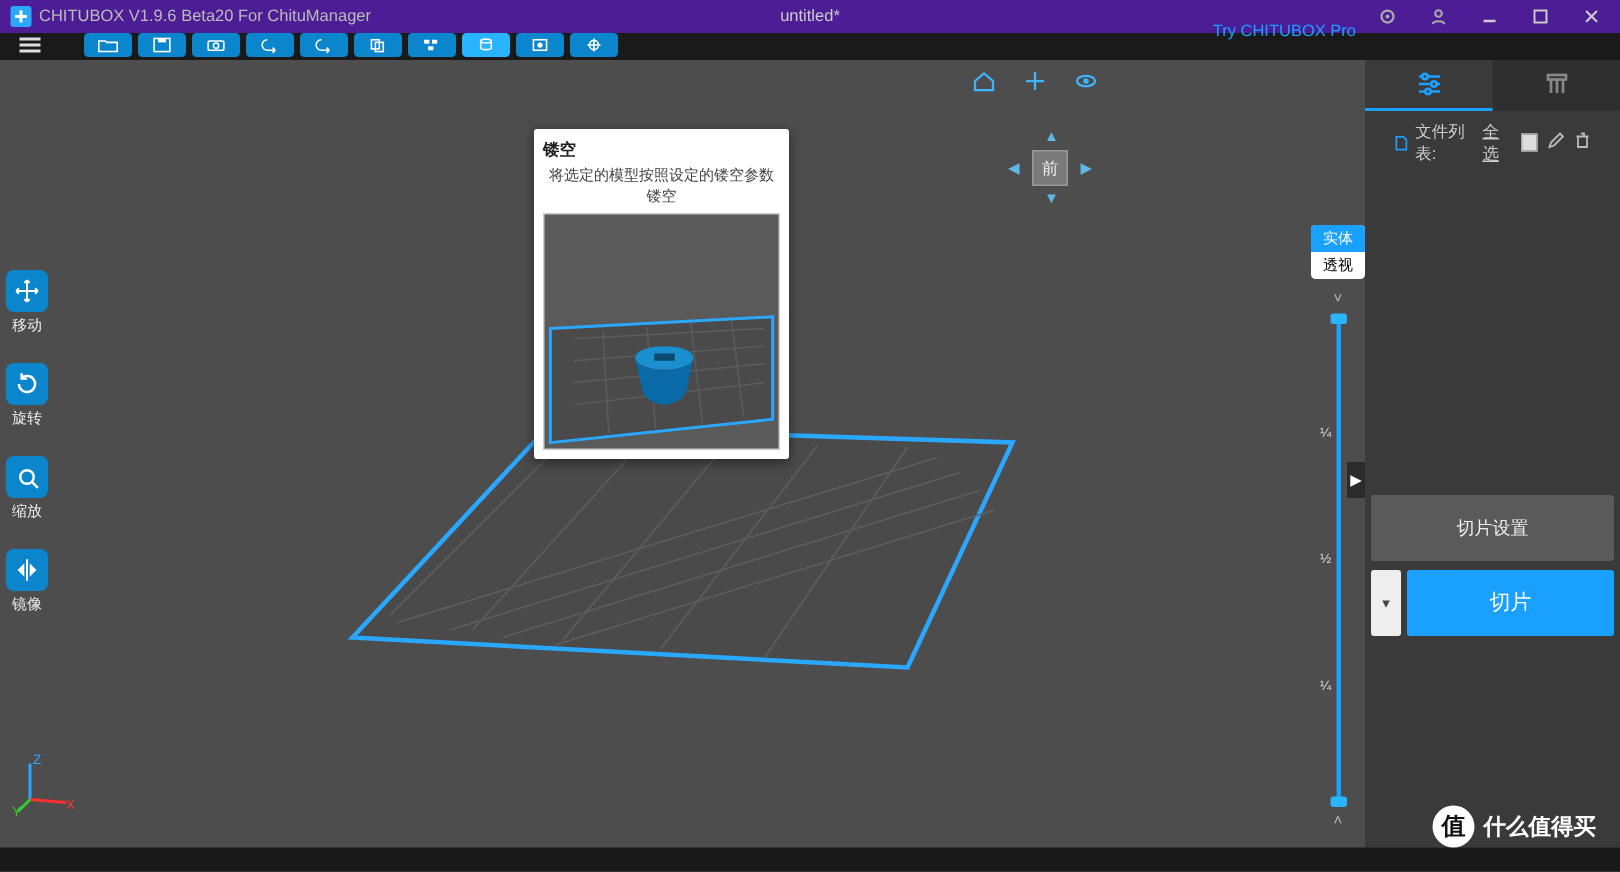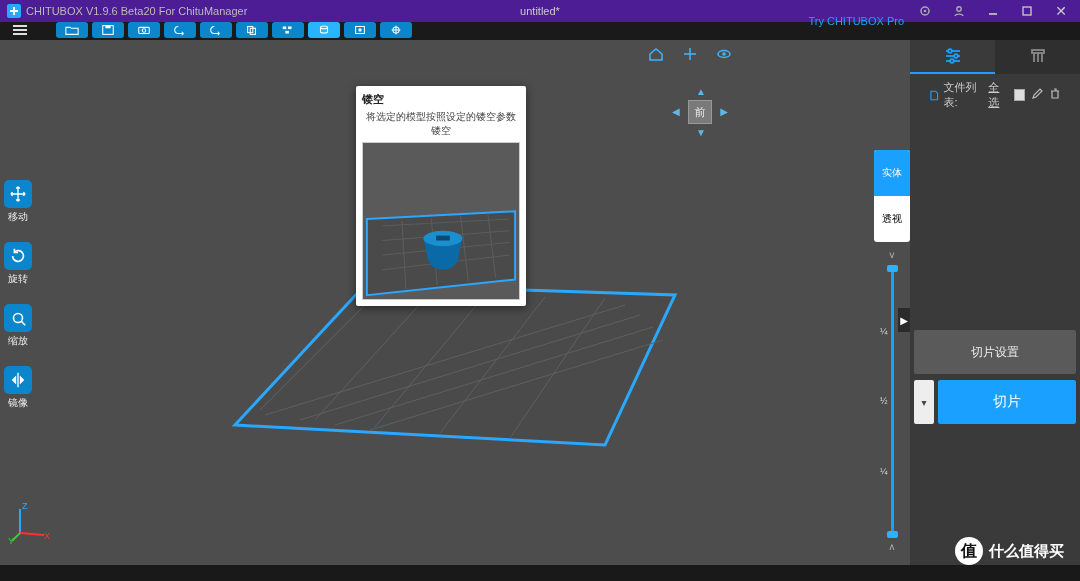--- a/index.html
+++ b/index.html
@@ -29,21 +29,21 @@
 .tooltip .tt-title{ font-size:11px; font-weight:bold; color:#222; margin-bottom:3px;}
 .tooltip .tt-desc{ font-size:10px; color:#444; margin-bottom:4px;text-align:center;}
 .tooltip .tt-img{ width:100%; height:158px; background:#5a5a5a; border:1px solid #ccc; position:relative; overflow:hidden;}
 .gizmos { position:absolute; right:178px; top:6px; display:flex; gap:18px; align-items:center; }
 .gizmo { color:#3fb5ff; cursor:pointer; }
 .viewcube { position:absolute; right:186px; top:46px; width:48px; height:48px; }
 .viewcube .cube{ position:absolute; left:12px; top:14px; width:24px; height:24px; background:#7a7a7a; border:1px solid #999; display:flex; align-items:center; justify-content:center; color:#eee; font-size:11px;}
 .viewcube .arr{ position:absolute; color:#5fb7e6; font-size:10px; cursor:pointer;}
 .slider-col { position:absolute; right:176px; top:110px; bottom:10px; width:24px; display:flex; flex-direction:column; align-items:center;}
 .toggle-pill { width:36px; background:#fff; border-radius:3px; font-size:10px; text-align:center; overflow:hidden; margin-bottom:6px;}
-.toggle-pill div{ padding:16px 0; cursor:pointer;font-family:Liberation Mono, monospace;}
+.toggle-pill div{ padding:2px 0; cursor:pointer;font-family:Liberation Mono, monospace;}
 .toggle-pill .on{ background:#1aa0ff; color:#fff;}
 .slider-col .chev{ color:#bbb; font-size:10px; cursor:pointer; margin:2px 0;}
 .vtrack { width:3px; flex:1; background:#1aa0ff; margin:4px 0; position:relative;}
 .vtrack .handle{ position:absolute; left:-4px; width:11px; height:7px; background:#29b4ff; border-radius:2px;}
 .vtrack .tick{ position:absolute; right:6px; color:#ddd; font-size:9px;}
 .sidepanel{ position:absolute; right:0; top:0; bottom:0; width:170px; background:#3a3a3a; }
 .sidepanel .collapse{ position:absolute; left:-12px; top:268px; width:12px; height:24px; background:#2b2b2b; color:#fff; display:flex; align-items:center; justify-content:center; font-size:10px; cursor:pointer;}
 .tabs{ height:34px; display:flex; background:#2f2f2f;}
 .tabs .tab{ flex:1; display:flex; align-items:center; justify-content:center; cursor:pointer; border-bottom:2px solid transparent;}
 .tabs .tab.active{ background:#3a3a3a; border-bottom:2px solid #1aa0ff;}

